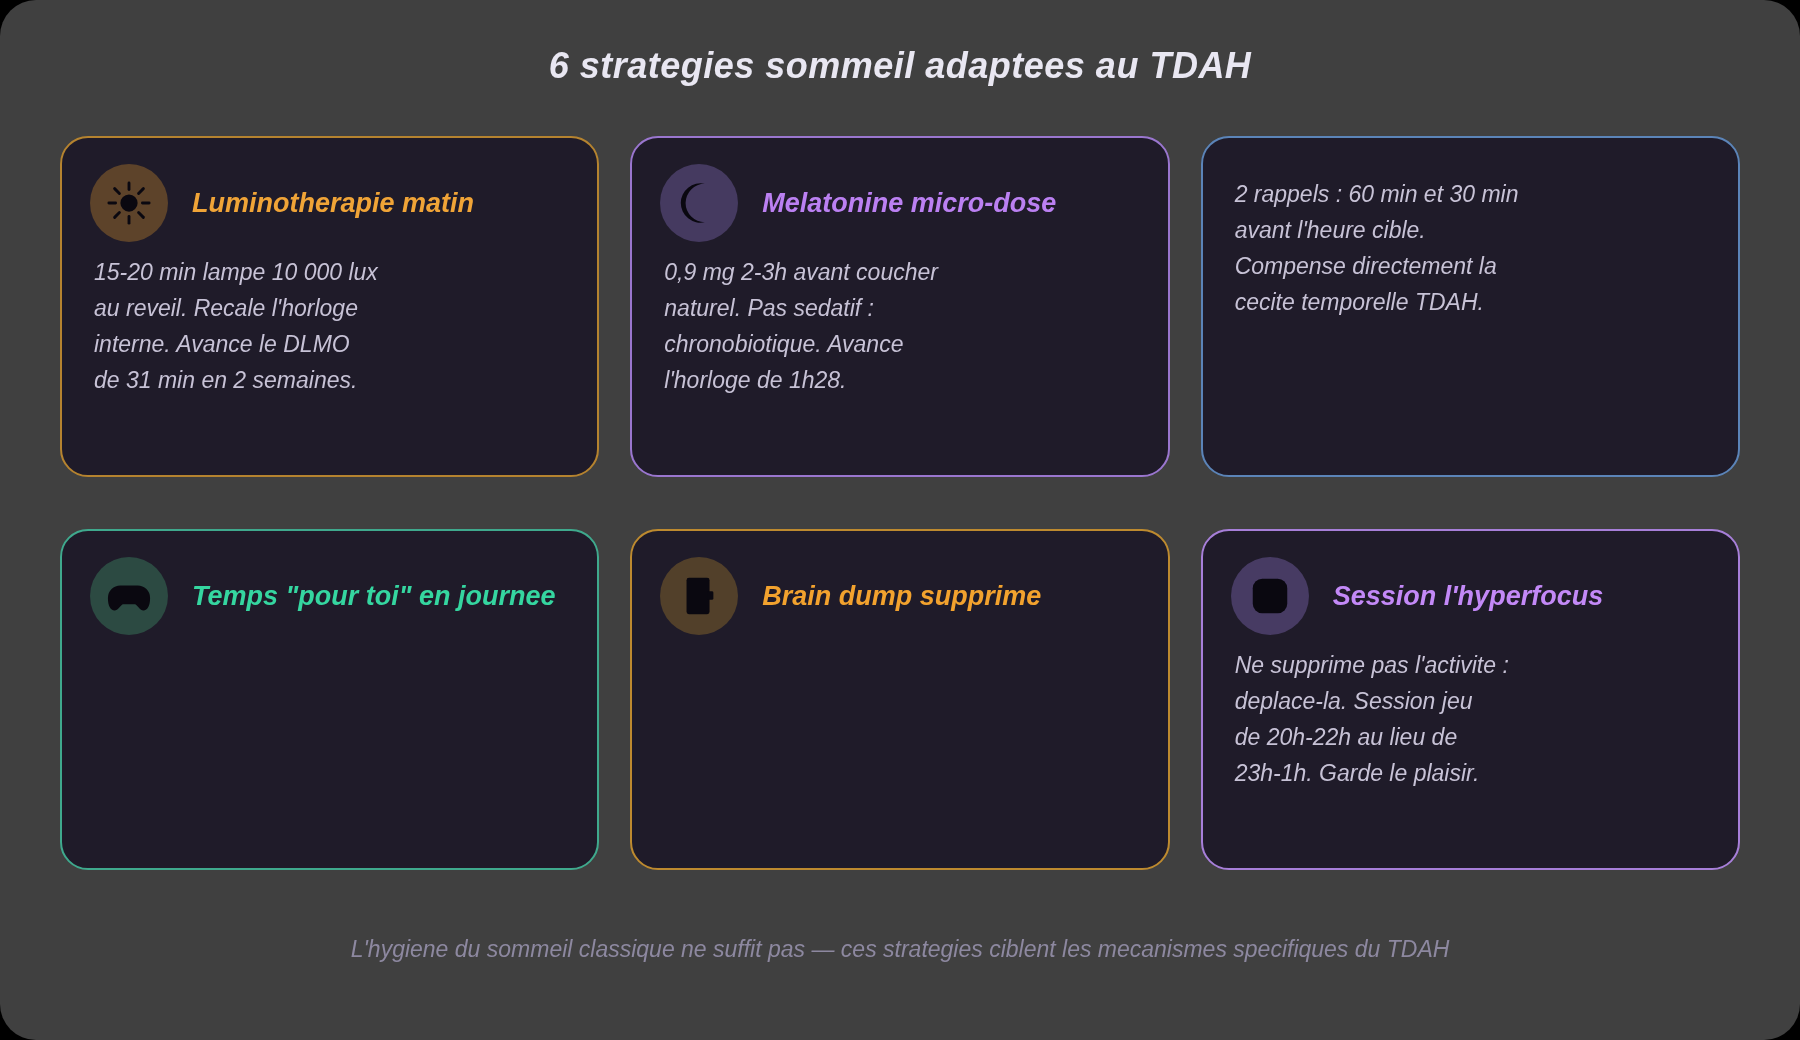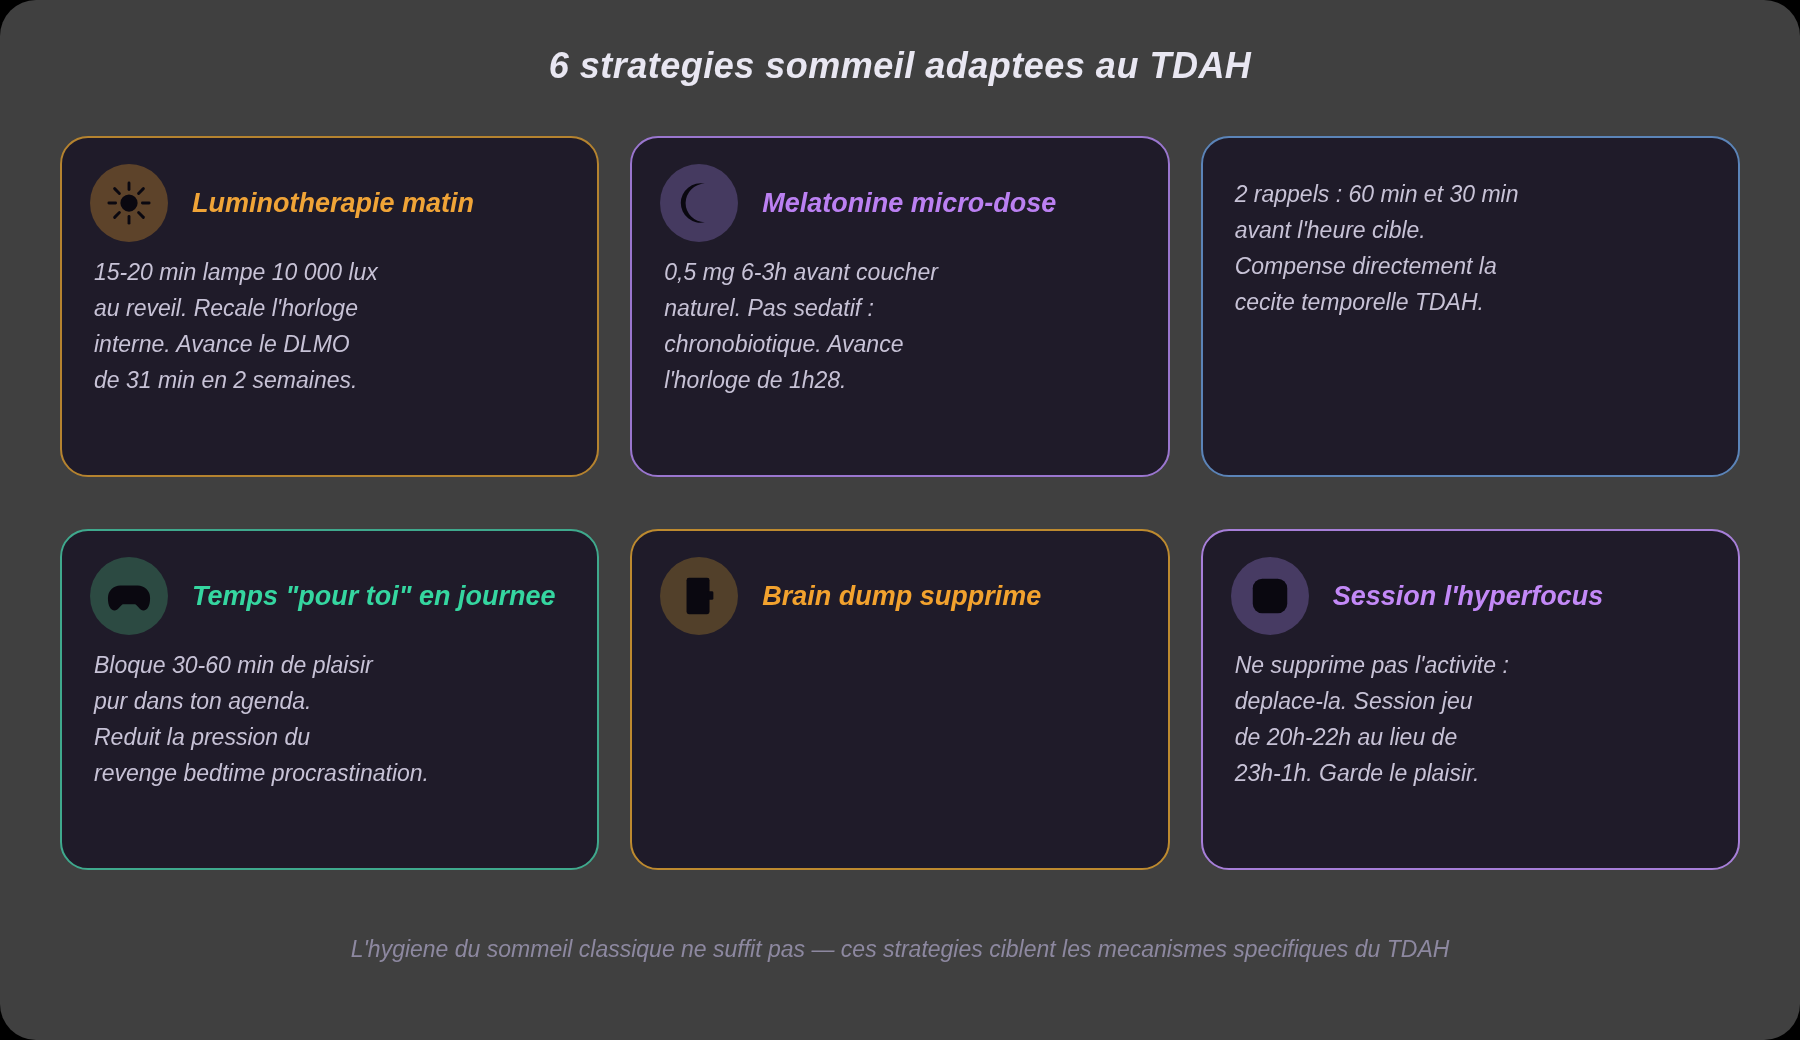--- a/index.html
+++ b/index.html
@@ -122,21 +122,21 @@
 
     <section class="card" style="--accent: #bb80f2; --border: #9a76cf; --icon-bg: #453a60;">
       <div class="card-header">
         <span class="icon-circle">
           <svg viewBox="0 0 48 48">
             <path class="icon-glyph" d="M30 4 A20.5 20.5 0 1 0 30 44 A16.5 16.5 0 1 1 30 4 Z"></path>
           </svg>
         </span>
         <h2 class="card-title">Melatonine micro-dose</h2>
       </div>
-      <p class="card-body">0,5 mg 6-3h avant coucher
+      <p class="card-body">0,9 mg 2-3h avant coucher
 naturel. Pas sedatif :
 chronobiotique. Avance
 l'horloge de 1h28.</p>
     </section>
 
     <section class="card" style="--accent: #5b9cf2; --border: #5b84b8; --icon-bg: #323d58;">
       <p class="card-body">2 rappels : 60 min et 30 min
 avant l'heure cible.
 Compense directement la
 cecite temporelle TDAH.</p>
@@ -144,24 +144,20 @@
 
     <section class="card" style="--accent: #35d6a0; --border: #3fa98d; --icon-bg: #2c4a42;">
       <div class="card-header">
         <span class="icon-circle">
           <svg viewBox="0 0 48 48">
             <path class="icon-glyph" d="M15 13 h18 a13 13 0 0 1 13 13 c0 8 -2.5 13 -7 13 c-3.5 0 -5.5 -4.5 -8.5 -6.5 h-13 c-3 2 -5 6.5 -8.5 6.5 c-4.5 0 -7 -5 -7 -13 a13 13 0 0 1 13 -13 z"></path>
           </svg>
         </span>
         <h2 class="card-title">Temps "pour toi" en journee</h2>
       </div>
-      <p class="card-body">Bloque 30-60 min de plaisir
-pur dans ton agenda.
-Reduit la pression du
-revenge bedtime procrastination.</p>
     </section>
 
     <section class="card" style="--accent: #f2a22e; --border: #bd8a2f; --icon-bg: #52402a;">
       <div class="card-header">
         <span class="icon-circle">
           <svg viewBox="0 0 48 48">
             <rect class="icon-glyph" x="11" y="5" width="24" height="38" rx="2.5"></rect>
             <rect class="icon-glyph" x="33" y="19" width="6" height="9" rx="1.5"></rect>
           </svg>
         </span>

